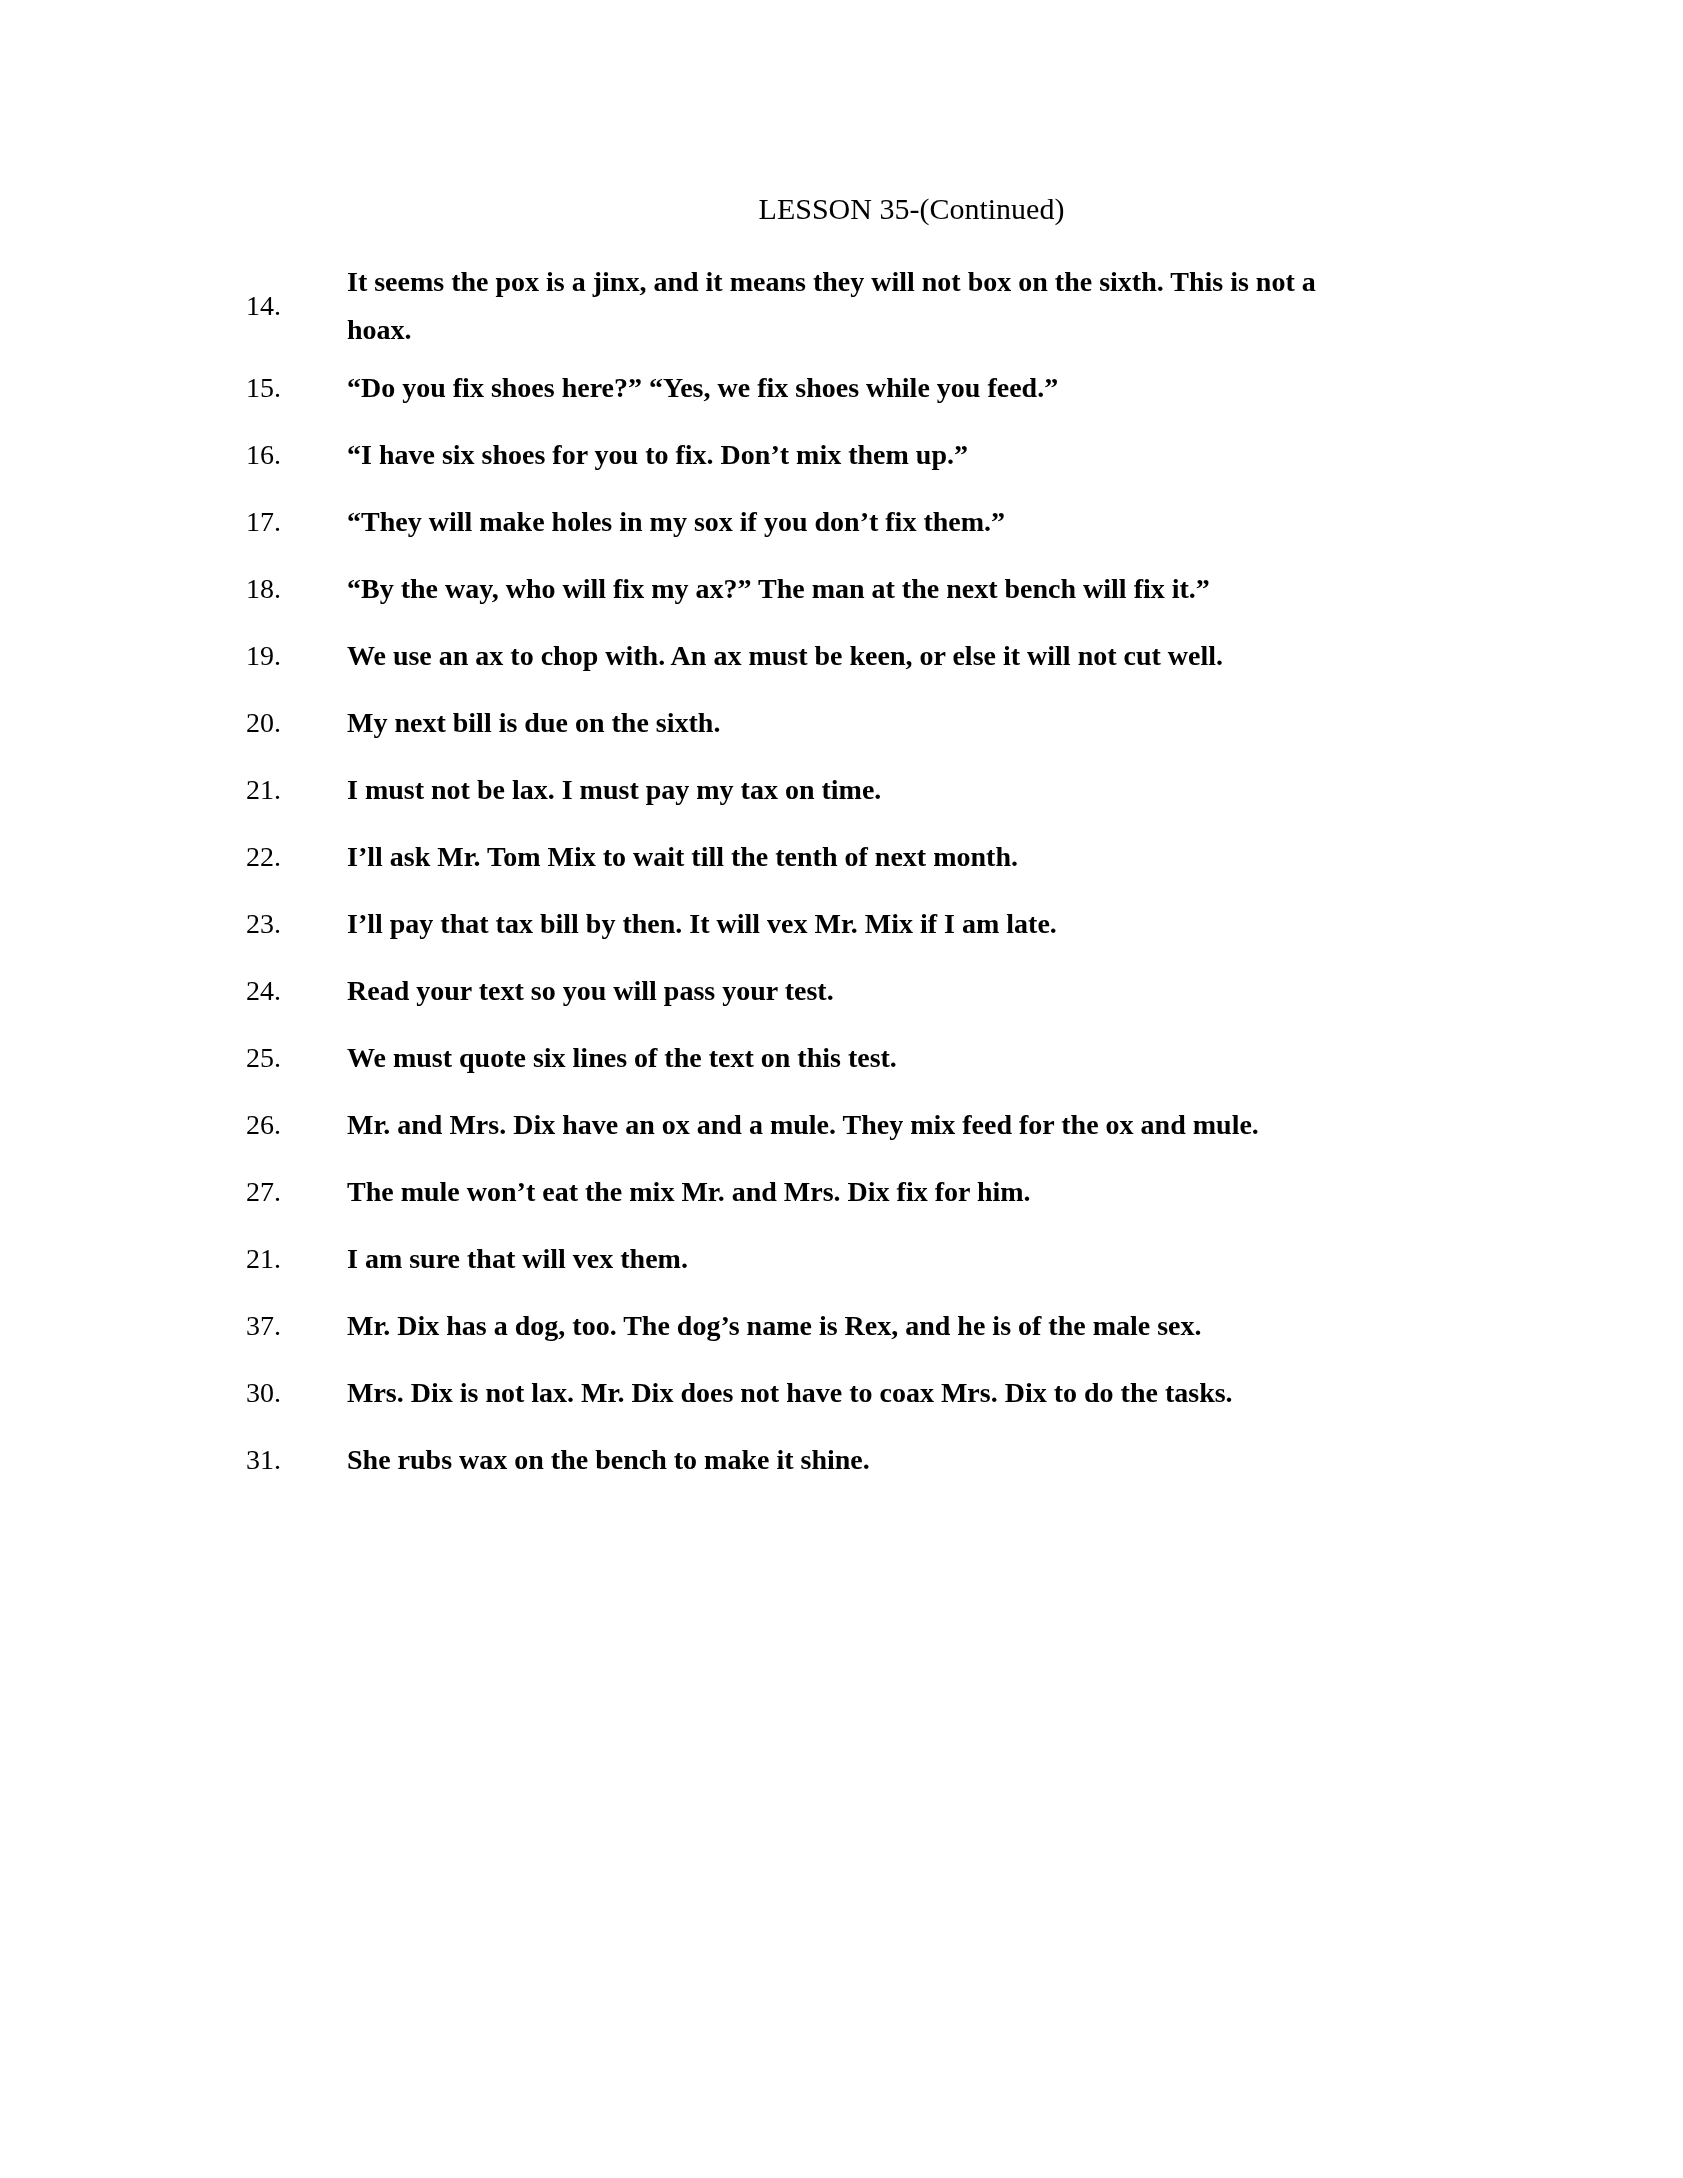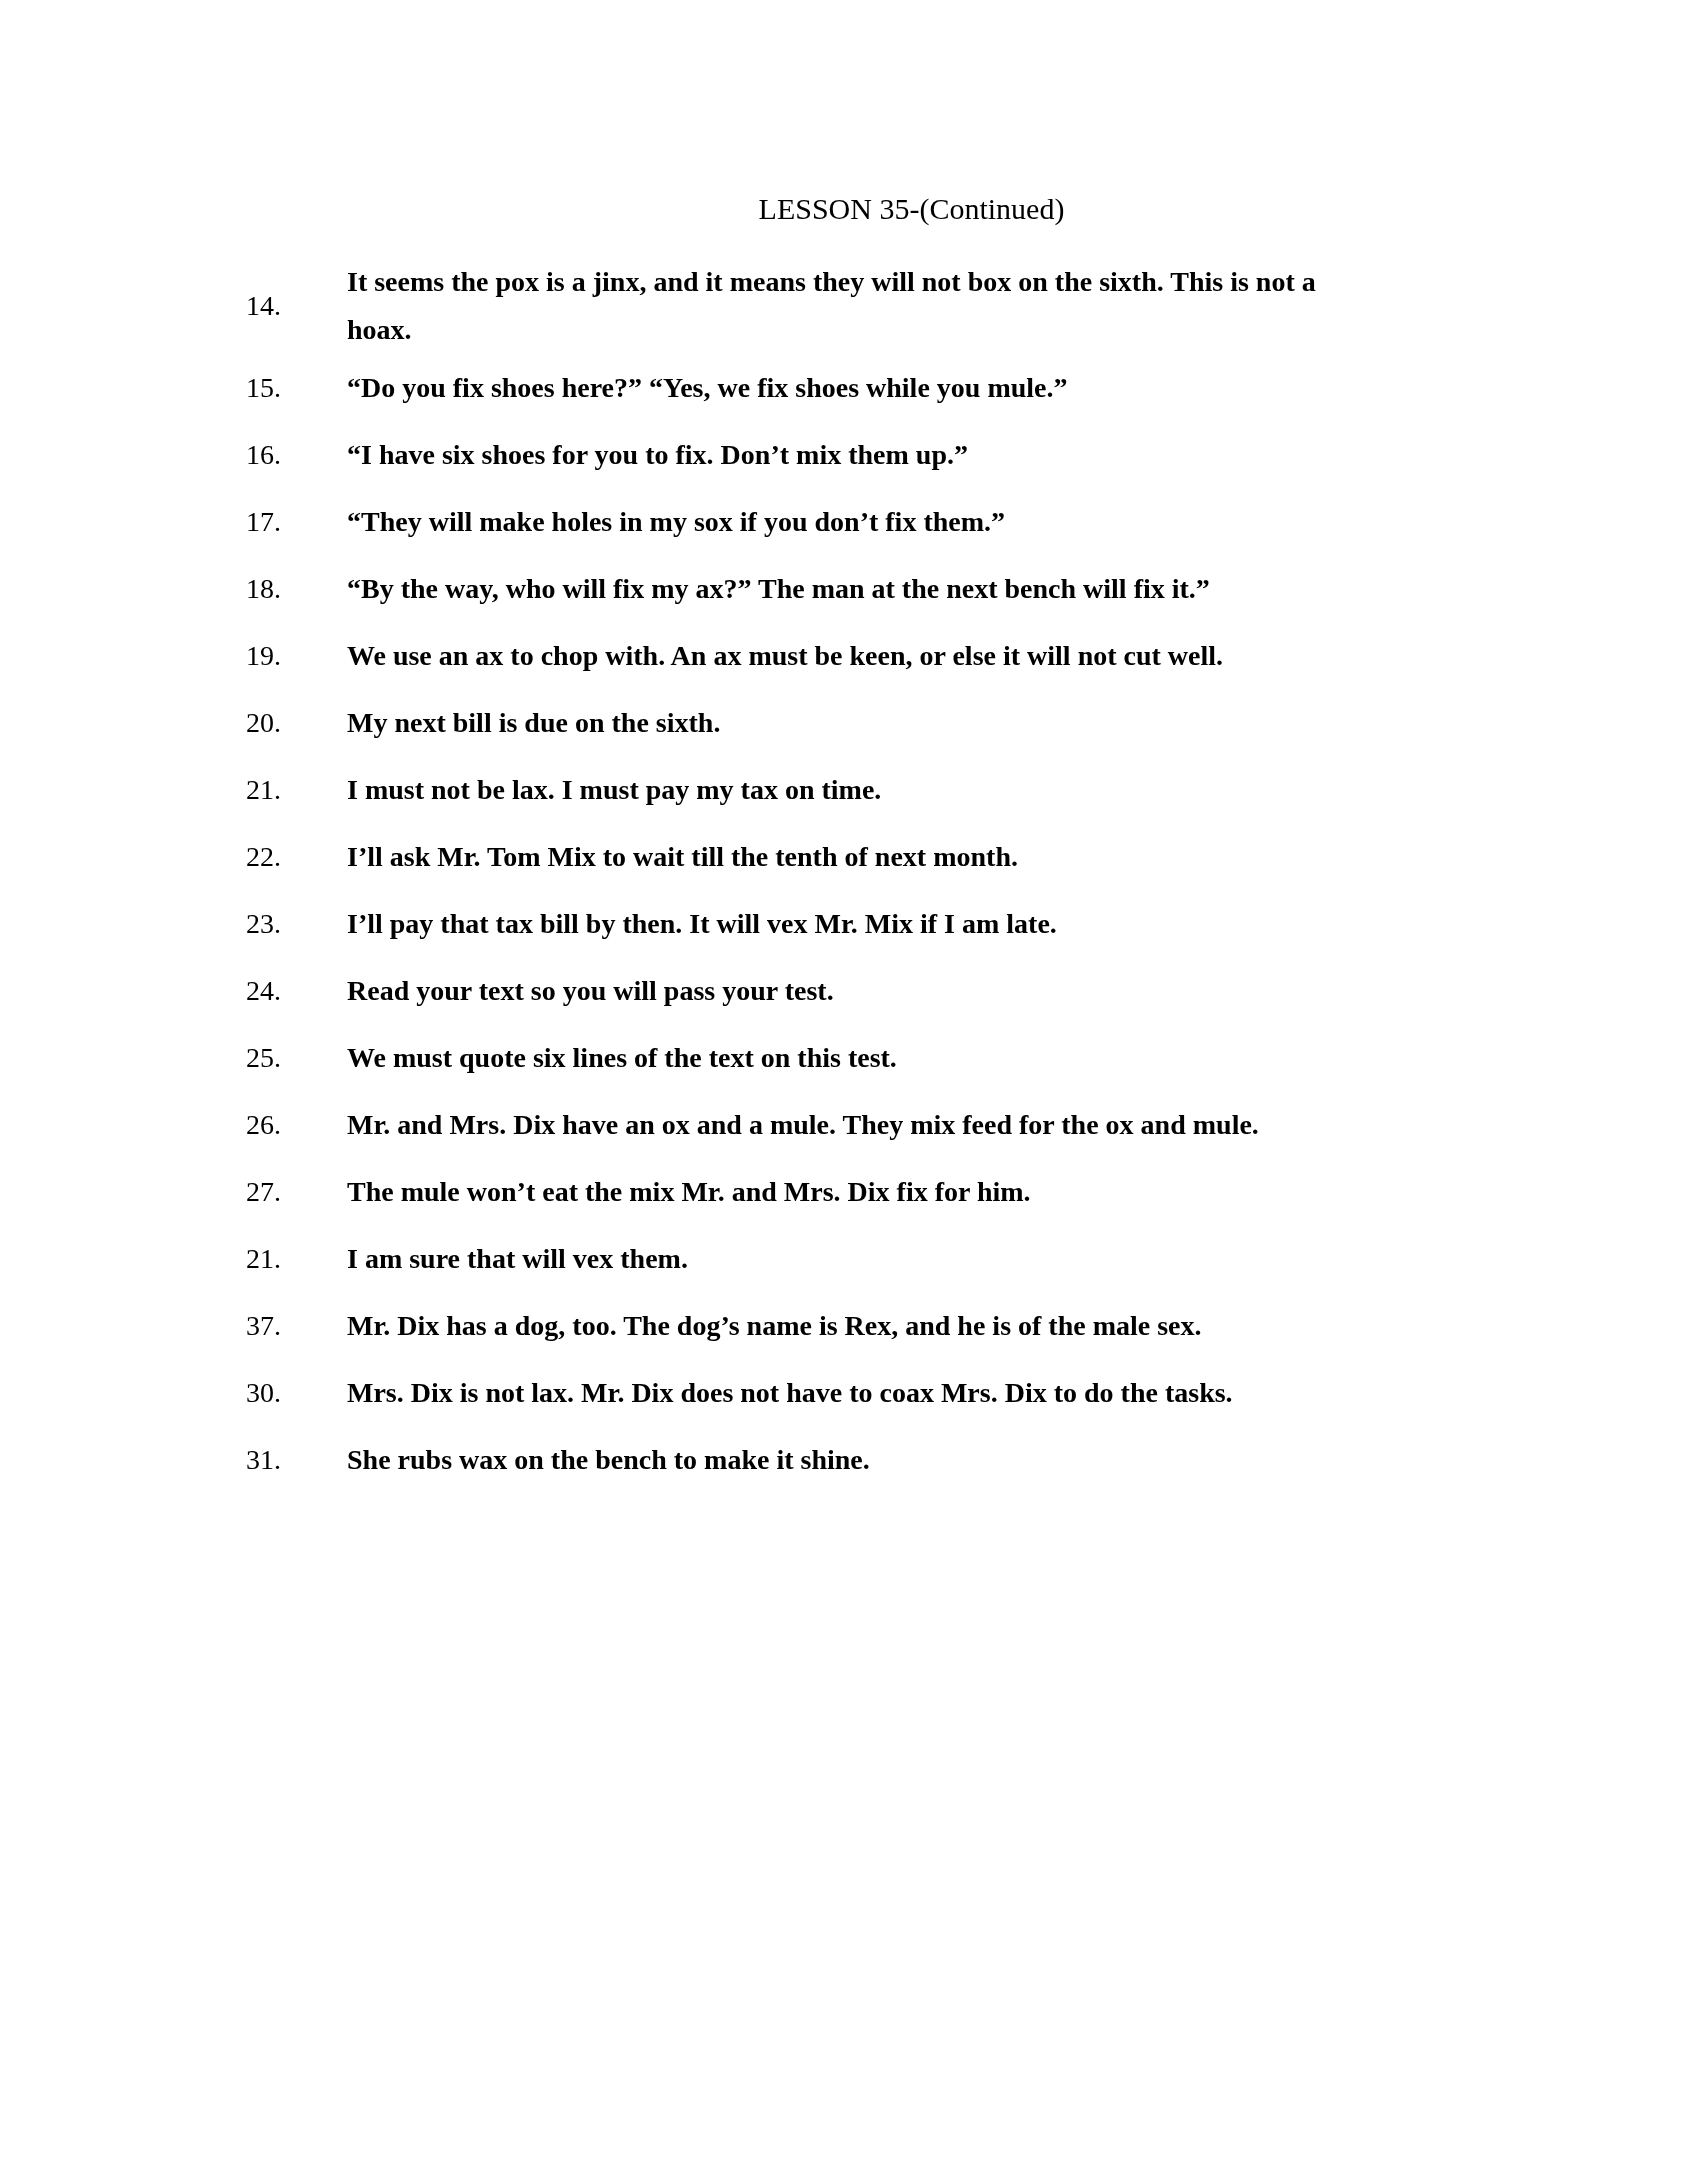--- a/index.html
+++ b/index.html
@@ -63,21 +63,21 @@
 
   <ol class="items" id="sentence-list">
   <li class="item">
     <span class="num">14.</span>
     <span class="txt">It seems the pox is a jinx, and it means they will not box on the sixth. This is not a
 hoax.</span>
   </li>
 
   <li class="item">
     <span class="num">15.</span>
-    <span class="txt">“Do you fix shoes here?” “Yes, we fix shoes while you mule.”</span>
+    <span class="txt">“Do you fix shoes here?” “Yes, we fix shoes while you feed.”</span>
   </li>
 
   <li class="item">
     <span class="num">16.</span>
     <span class="txt">“I have six shoes for you to fix. Don’t mix them up.”</span>
   </li>
 
   <li class="item">
     <span class="num">17.</span>
     <span class="txt">“They will make holes in my sox if you don’t fix them.”</span>

